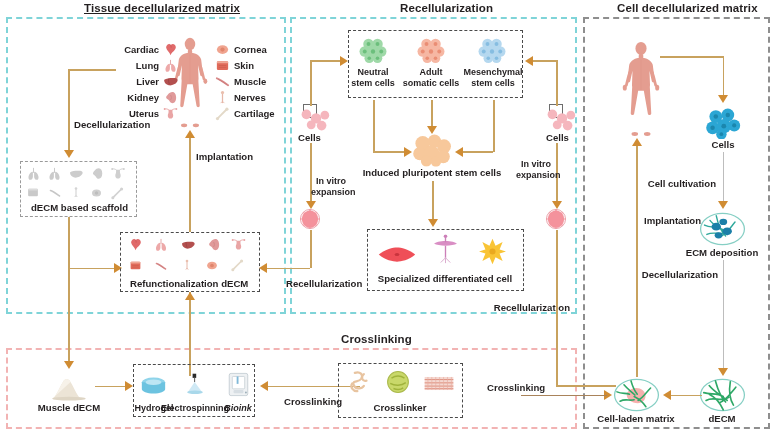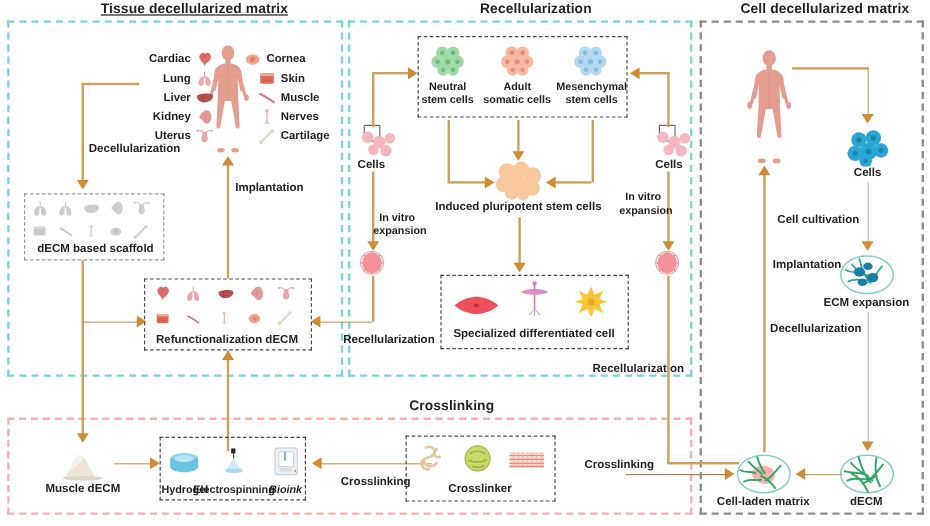--- a/index.html
+++ b/index.html
@@ -381,21 +381,21 @@
         <use href="#sym-kidney"></use>
       </svg>
   </div>
   <div class="organ-row" style="left:113px;top:105px;">
     <span class="organ-name" style="width:46px;text-align:right;">Uterus</span>
     <svg class="organ-ic" viewBox="0 0 24 24">
         <use href="#sym-uterus"></use>
       </svg>
   </div>
 
-  <div class="organ-row" style="left:203px;top:41px;">
+  <div class="organ-row" style="left:215px;top:41px;">
     <svg class="organ-ic" viewBox="0 0 24 24">
         <use href="#sym-cornea"></use>
       </svg>
     <span class="organ-name">Cornea</span>
   </div>
   <div class="organ-row" style="left:215px;top:57px;">
     <svg class="organ-ic" viewBox="0 0 24 24">
         <use href="#sym-skin"></use>
       </svg>
     <span class="organ-name">Skin</span>
@@ -625,21 +625,21 @@
     </svg>
   <div class="lbl c" style="left:723px;top:140px;">Cells</div>
 
   <div class="ln ln-v ln-gray" style="left:722.5px;top:152px;height:51px;"></div>
   <div class="ar ar-d" style="left:718px;top:201px;"></div>
   <div class="lbl r" style="left:716px;top:179px;">Cell cultivation</div>
 
   <svg class="ic" style="left:699px;top:211px;" width="47" height="36" viewBox="0 0 60 46">
       <use href="#sym-ecmdep"></use>
     </svg>
-  <div class="lbl c" style="left:722px;top:248px;">ECM expansion</div>
+  <div class="lbl c" style="left:722px;top:248px;">ECM deposition</div>
 
   <div class="ln ln-v ln-gray" style="left:722.5px;top:260px;height:110px;"></div>
   <div class="ar ar-d" style="left:718px;top:368px;"></div>
   <div class="lbl r" style="left:718px;top:270px;">Decellularization</div>
 
   <svg class="ic" style="left:699px;top:377px;" width="47" height="36" viewBox="0 0 60 46">
       <use href="#sym-decmgreen"></use>
     </svg>
   <div class="lbl c" style="left:722px;top:414px;">dECM</div>
 

